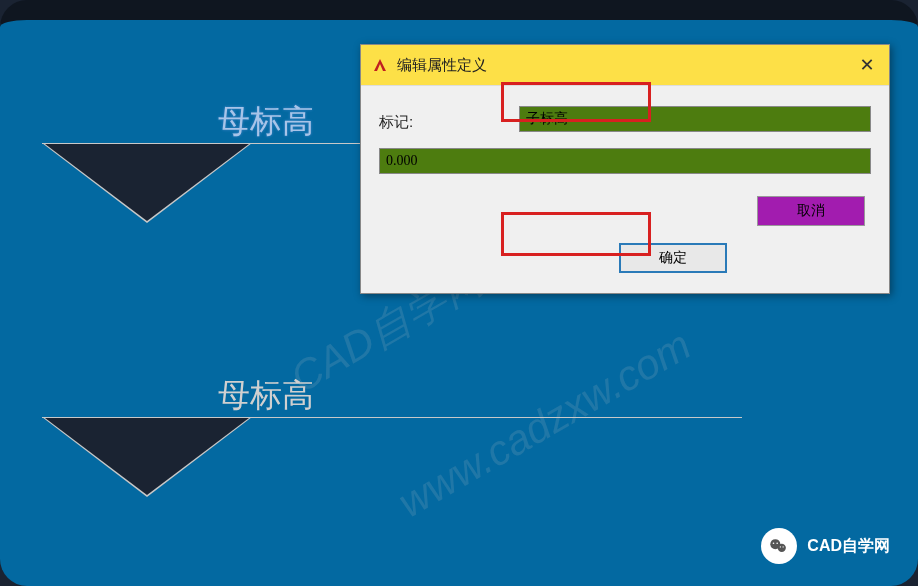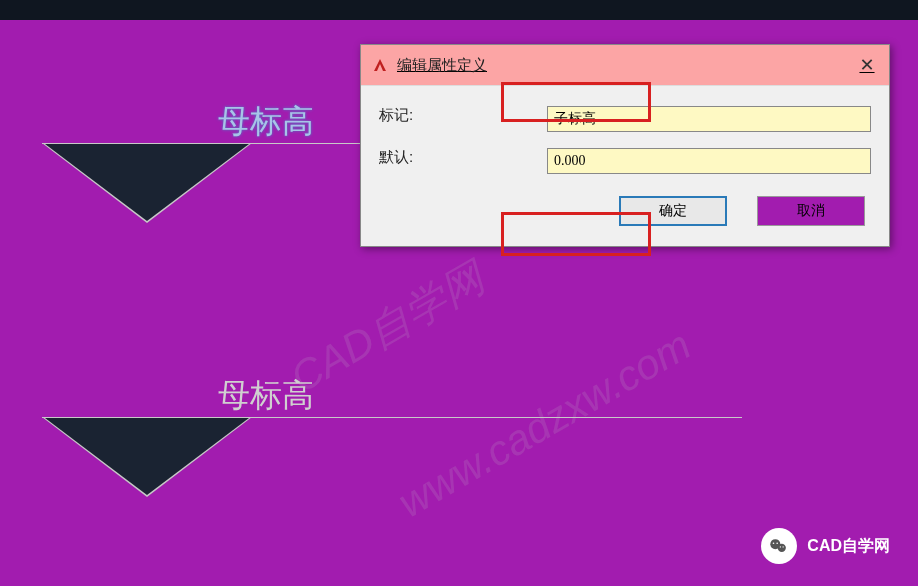--- a/index.html
+++ b/index.html
@@ -7,22 +7,23 @@
       width: 918px;
       height: 586px;
       background: #1a2332;
       font-family: "Microsoft YaHei", sans-serif;
       position: relative;
       overflow: hidden;
     }
     .canvas-area {
       position: absolute;
       top: 0; left: 0; right: 0; bottom: 0;
-      background: #a21caf;
+      background: #0369a1;
       border-top: 20px solid #0f1620;
+      border-radius: 27px;
     }
     .canvas-label {
       position: absolute;
       color: #d0d0d0;
       font-size: 32px;
       font-family: "SimSun", serif;
     }
     .label1 { top: 80px; left: 218px; color: #a8c4e8; text-shadow: 0 0 3px #4488cc; }
     .label2 { top: 354px; left: 218px; }
     .triangle {
@@ -75,23 +76,22 @@
       left: 360px;
       width: 530px;
       background: #f0f0f0;
       border: 1px solid #888;
       box-shadow: 2px 2px 8px rgba(0,0,0,0.4);
     }
     .dialog-titlebar {
       display: flex;
       align-items: center;
       padding: 8px 10px;
-      background: #fca5a5;
+      background: #fde047;
       border-bottom: 1px solid #ddd;
-      text-decoration: underline;
     }
     .app-icon {
       width: 18px; height: 18px;
       margin-right: 8px;
       display: flex;
       align-items: center;
       justify-content: center;
     }
     .app-icon svg { width: 16px; height: 16px; }
     .dialog-title { font-size: 15px; color: #222; flex: 1; }
@@ -100,34 +100,33 @@
       display: flex;
       align-items: center;
       justify-content: center;
       cursor: pointer;
       font-size: 18px;
       color: #333;
     }
     .dialog-body { padding: 20px 18px; background: #f0f0f0; }
     .form-row {
       display: flex;
-      align-items: flex-start;
+      align-items: flex-end;
       margin-bottom: 8px;
-      gap: 28px;
     }
     .form-label {
       width: 140px;
       font-size: 15px;
       color: #222;
     }
     .form-input {
       flex: 1;
       height: 26px;
       border: 1px solid #888;
-      background: #fef9c3;
+      background: #4d7c0f;
       padding: 2px 6px;
       font-size: 14px;
       font-family: "SimSun", serif;
     }
     .button-row {
       display: flex;
       justify-content: flex-end;
       gap: 30px;
       margin-top: 22px;
       padding-right: 6px;
@@ -137,20 +136,21 @@
       height: 30px;
       background: #a21caf;
       border: 1px solid #999;
       font-size: 14px;
       cursor: pointer;
       font-family: "Microsoft YaHei", sans-serif;
     }
     .dlg-button.primary {
       border: 2px solid #2a7ab8;
       background: #e8e8e8;
+      margin-top: 47px;
     }
     .highlight-box {
       position: absolute;
       border: 3px solid #d82020;
       pointer-events: none;
     }
     .hl1 { top: 37px; left: 140px; width: 150px; height: 40px; }
     .hl2 { top: 167px; left: 140px; width: 150px; height: 44px; }
     .wechat-badge {
       position: absolute;
@@ -199,21 +199,20 @@
     <span class="close-btn">✕</span>
   </div>
   <div class="dialog-body">
     <div class="form-row">
       <span class="form-label">标记:</span>
       <input class="form-input" value="子标高" style="">
     </div>
     <div class="form-row">
     </div>
     <div class="form-row">
-      <span class="form-label">默认:</span>
       <input class="form-input" value="0.000" style="">
     </div>
     <div class="button-row">
       <button class="dlg-button primary">确定</button>
       <button class="dlg-button">取消</button>
     </div>
     <div class="highlight-box hl1"></div>
     <div class="highlight-box hl2"></div>
   </div>
 </div>

